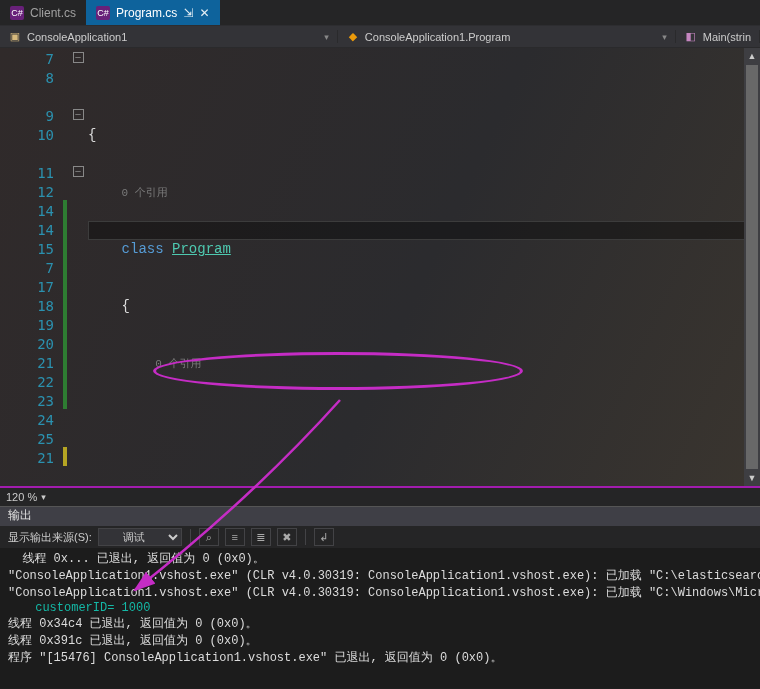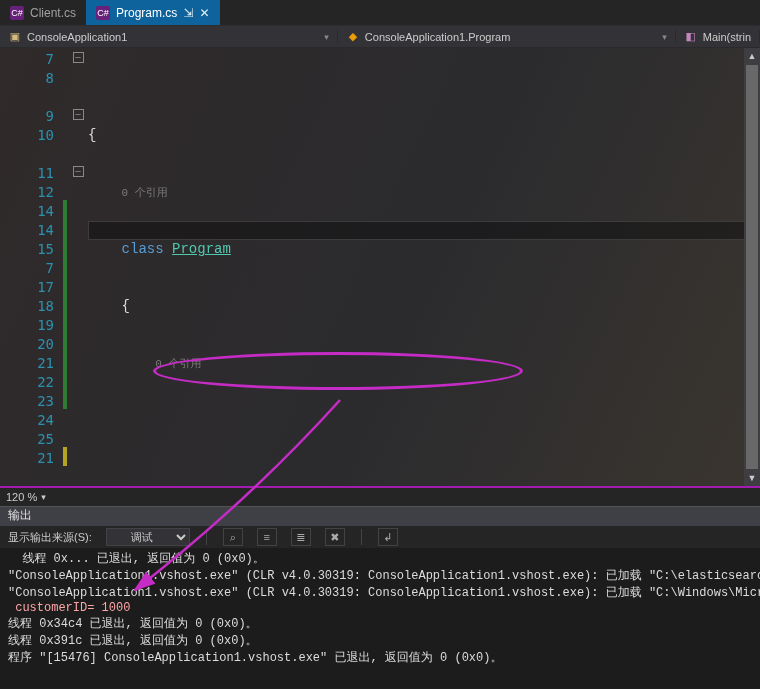--- a/index.html
+++ b/index.html
@@ -142,39 +142,39 @@
     background:#3e3e42; display:flex; flex-direction:column; align-items:center;}
   .vscroll .btn{height:16px;width:16px;display:flex;align-items:center;justify-content:center;color:#ccc;font-size:9px;}
   .vscroll .thumb{width:12px;flex:1;background:#686868;margin:1px 0;}
 
   .zoom-bar { height:20px;display:flex;align-items:center;background:#252526;
     font-size:11px;color:#ccc;padding:0 6px;border-top:2px solid #a21caf;}
   .zoom-bar .drop{ font-size:9px; margin-left:4px;}
 
   .panel-title { height:20px; background:#3f3f46; display:flex;align-items:flex-start;
     padding:0 8px; font-size:12px; color:#e0e0e0; border-top:1px solid #555;}
-  .output-tools { height:22px; display:flex; align-items:center; gap:14px;
+  .output-tools { height:22px; display:flex; align-items:center; gap:6px;
     padding:0 8px; background:#252526; font-size:11px; color:#ccc;}
   .output-tools select{
     background:#333337;color:#ccc;border:1px solid #434346;font-size:11px;height:18px;padding:0 20px;
   }
   .tool-btn{width:20px;height:18px;border:1px solid #434346;display:flex;align-items:center;justify-content:center;color:#aaa;font-size:11px;}
   .sep{width:1px;height:16px;background:#434346;margin:0 2px;}
   .output-body {
     height: 140px;
     background:#1c1c1c;
     font-family: SimSun, "Courier New", monospace;
     font-size:12px;
     color:#dcdcdc;
     padding:2px 8px;
     white-space:pre;
     overflow:hidden;
     position: relative;
   }
-  .output-body .highlighted{ color:#fca5a5; }
+  .output-body .highlighted{ color:#14b8a6;margin-left:20px; }
 </style>
 </head>
 <body>
 
 <div class="tab-strip">
   <div class="tab">
     <span class="cs-icon">C#</span>
     <span>Client.cs</span>
   </div>
   <div class="tab active">

